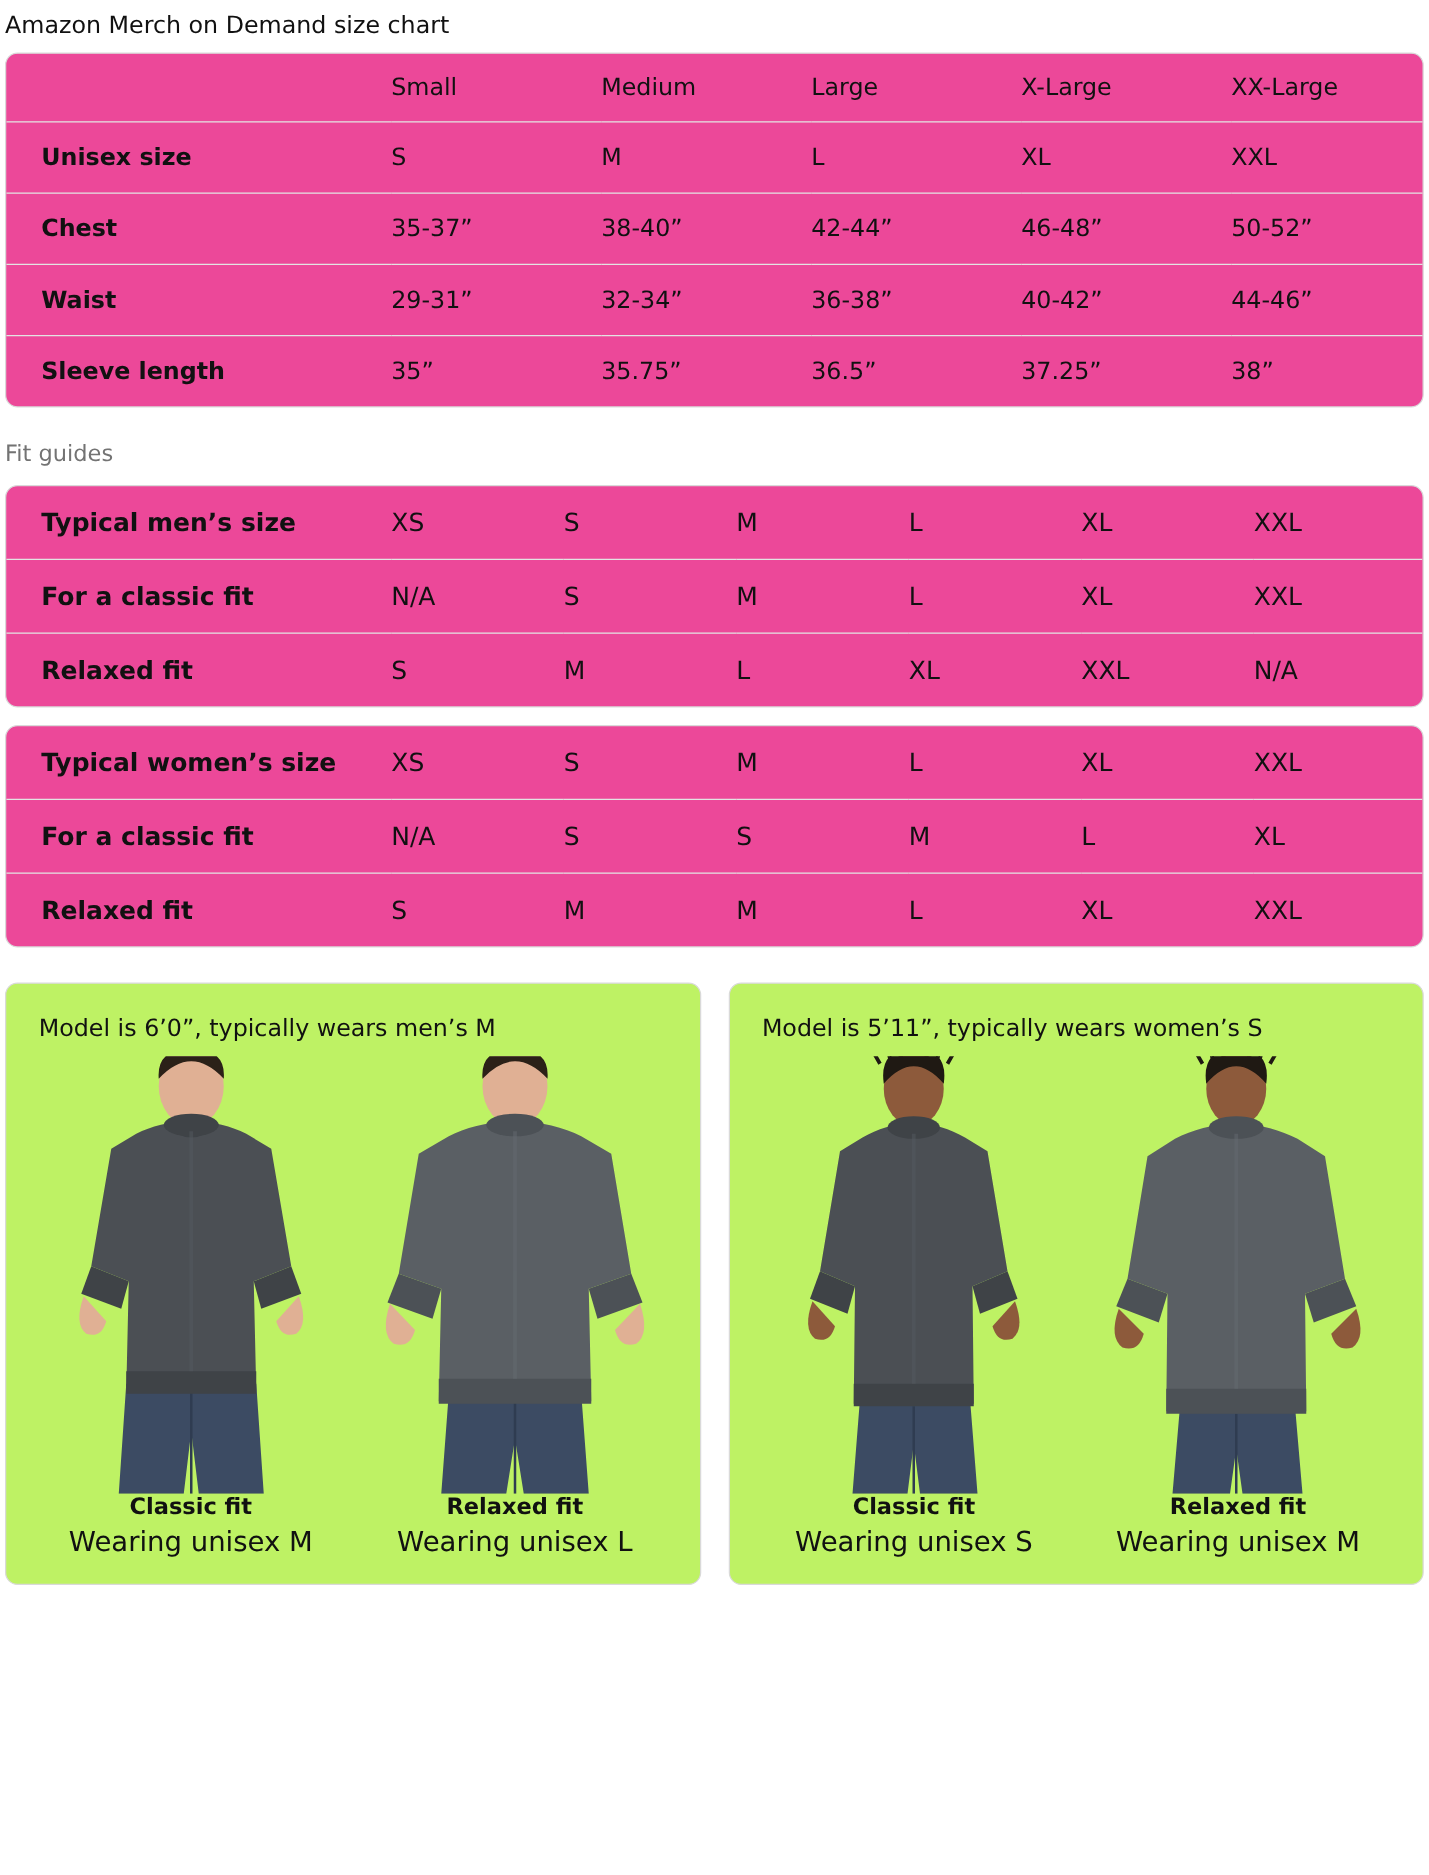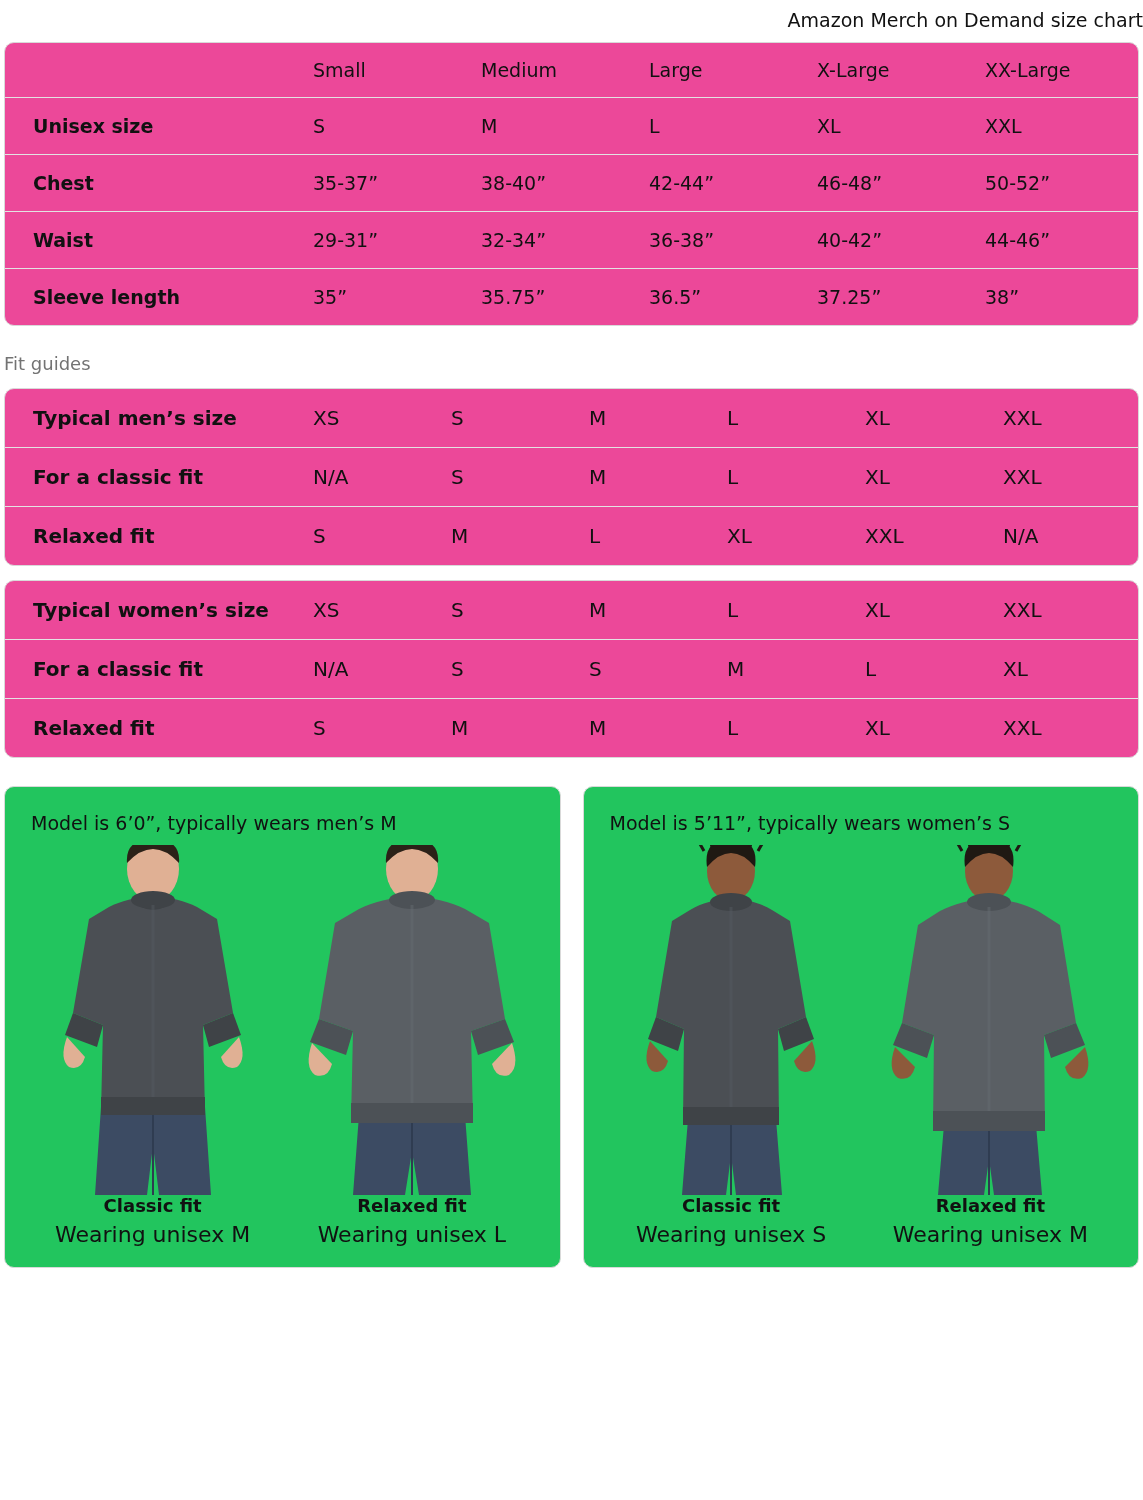--- a/index.html
+++ b/index.html
@@ -17,21 +17,20 @@
   .page {
     width: 1143px;
     box-sizing: border-box;
     padding: 0 0 0 0;
   }
   .page-title {
     font-size: 19px;
     line-height: 24px;
     padding: 8px 0 10px 4px;
     color: #111111;
-    text-align: right;
   }
 
   
   .card {
     border: 1px solid #d9d9d9;
     border-radius: 10px;
     margin: 0 4px 0 4px;
     overflow: hidden;
     background: #ec4899;
   }
@@ -98,21 +97,21 @@
     display: flex;
     gap: 22px;
     margin: 28px 4px 20px 4px;
   }
   .model-card {
     border: 1px solid #d9d9d9;
     border-radius: 10px;
     flex: 1 1 0;
     box-sizing: border-box;
     padding: 18px 18px 20px 18px;
-    background: #22c55e;
+    background: #bef264;
   }
   .model-caption {
     font-size: 19px;
     line-height: 24px;
     padding: 6px 0 4px 8px;
     color: #111111;
   }
   .model-row {
     display: flex;
     justify-content: space-around;

